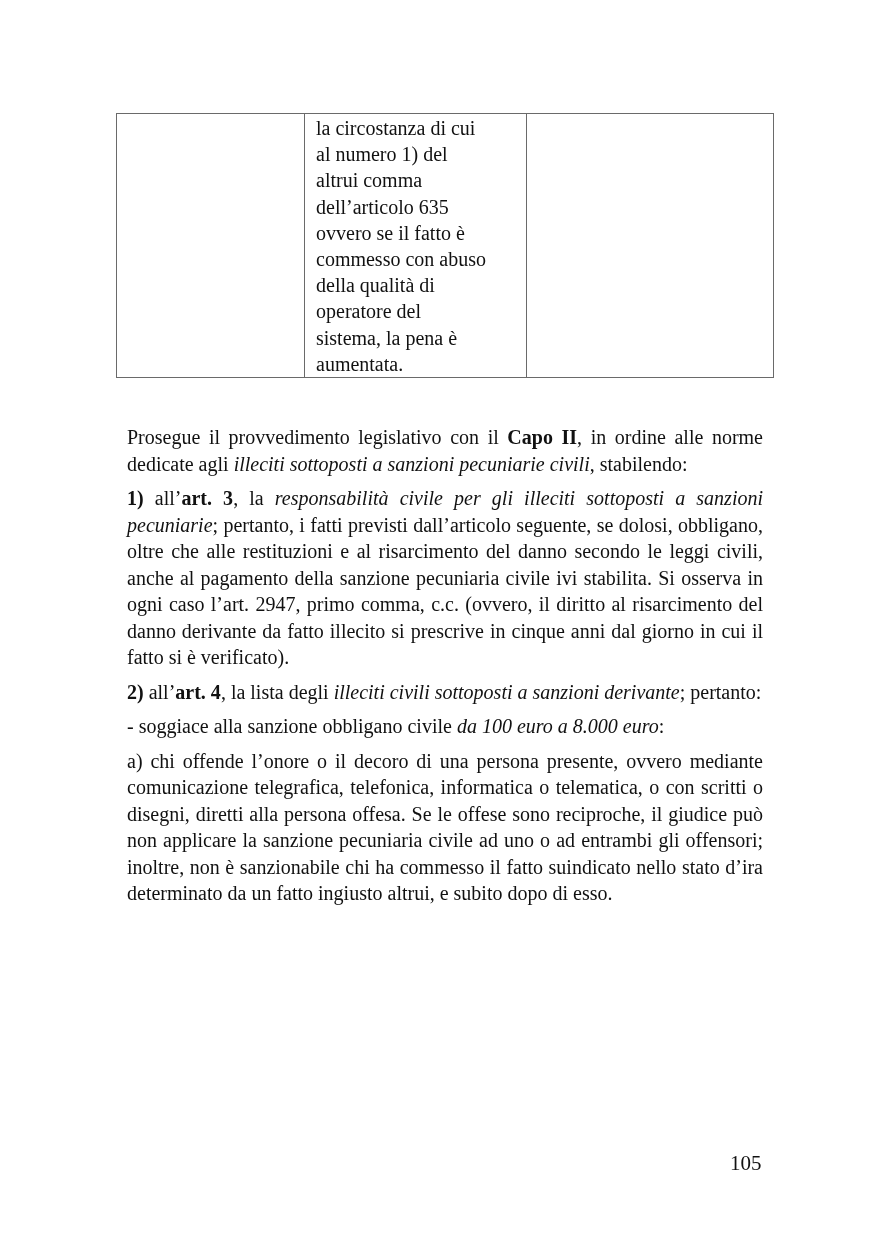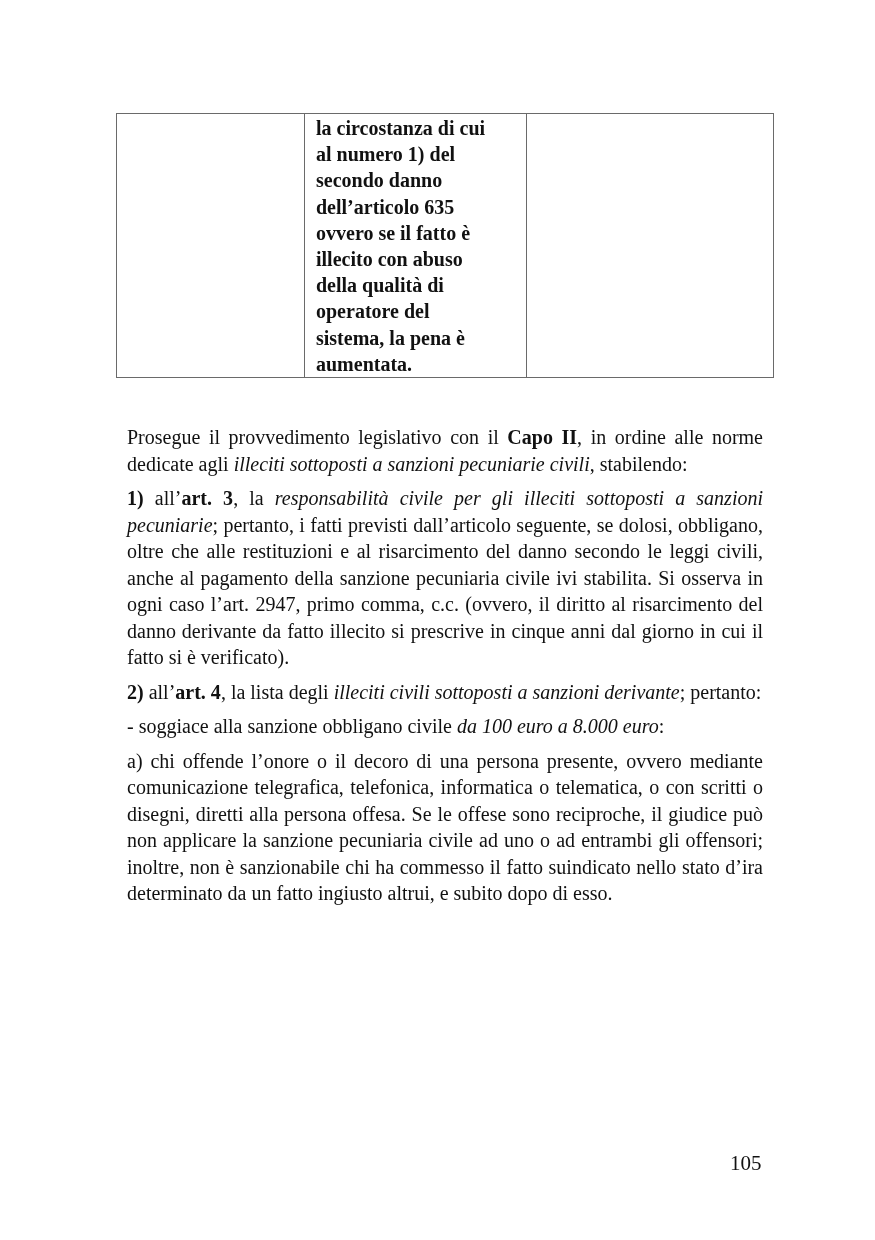--- a/index.html
+++ b/index.html
@@ -16,21 +16,20 @@
     color: #111111;
   }
   .page-table {
     position: absolute;
     left: 116px;
     top: 113px;
     width: 658px;
     height: 225px;
     border-collapse: collapse;
     table-layout: fixed;
-    font-weight: bold;
   }
   .page-table td {
     border: 1.5px solid #6a6a6a;
     vertical-align: top;
     padding: 0;
   }
   .page-table td.c1 { width: 187px; }
   .page-table td.c2 { width: 221px; }
   .page-table td.c3 { width: 246px; }
   .cell-text {
@@ -67,24 +66,24 @@
 <body>
 
 <table class="page-table">
   <tbody>
       <tr>
     <td class="c1"></td>
     <td class="c2">
       <div class="cell-text">
         <span class="cell-line">la circostanza di cui</span>
         <span class="cell-line">al numero 1) del</span>
-        <span class="cell-line">secondo danno</span>
+        <span class="cell-line">altrui comma</span>
         <span class="cell-line">dell’articolo 635</span>
         <span class="cell-line">ovvero se il fatto è</span>
-        <span class="cell-line">illecito con abuso</span>
+        <span class="cell-line">commesso con abuso</span>
         <span class="cell-line">della qualità di</span>
         <span class="cell-line">operatore del</span>
         <span class="cell-line">sistema, la pena è</span>
         <span class="cell-line">aumentata.</span>
       </div>
     </td>
     <td class="c3"></td>
   </tr>
 </tbody>
   </table>

